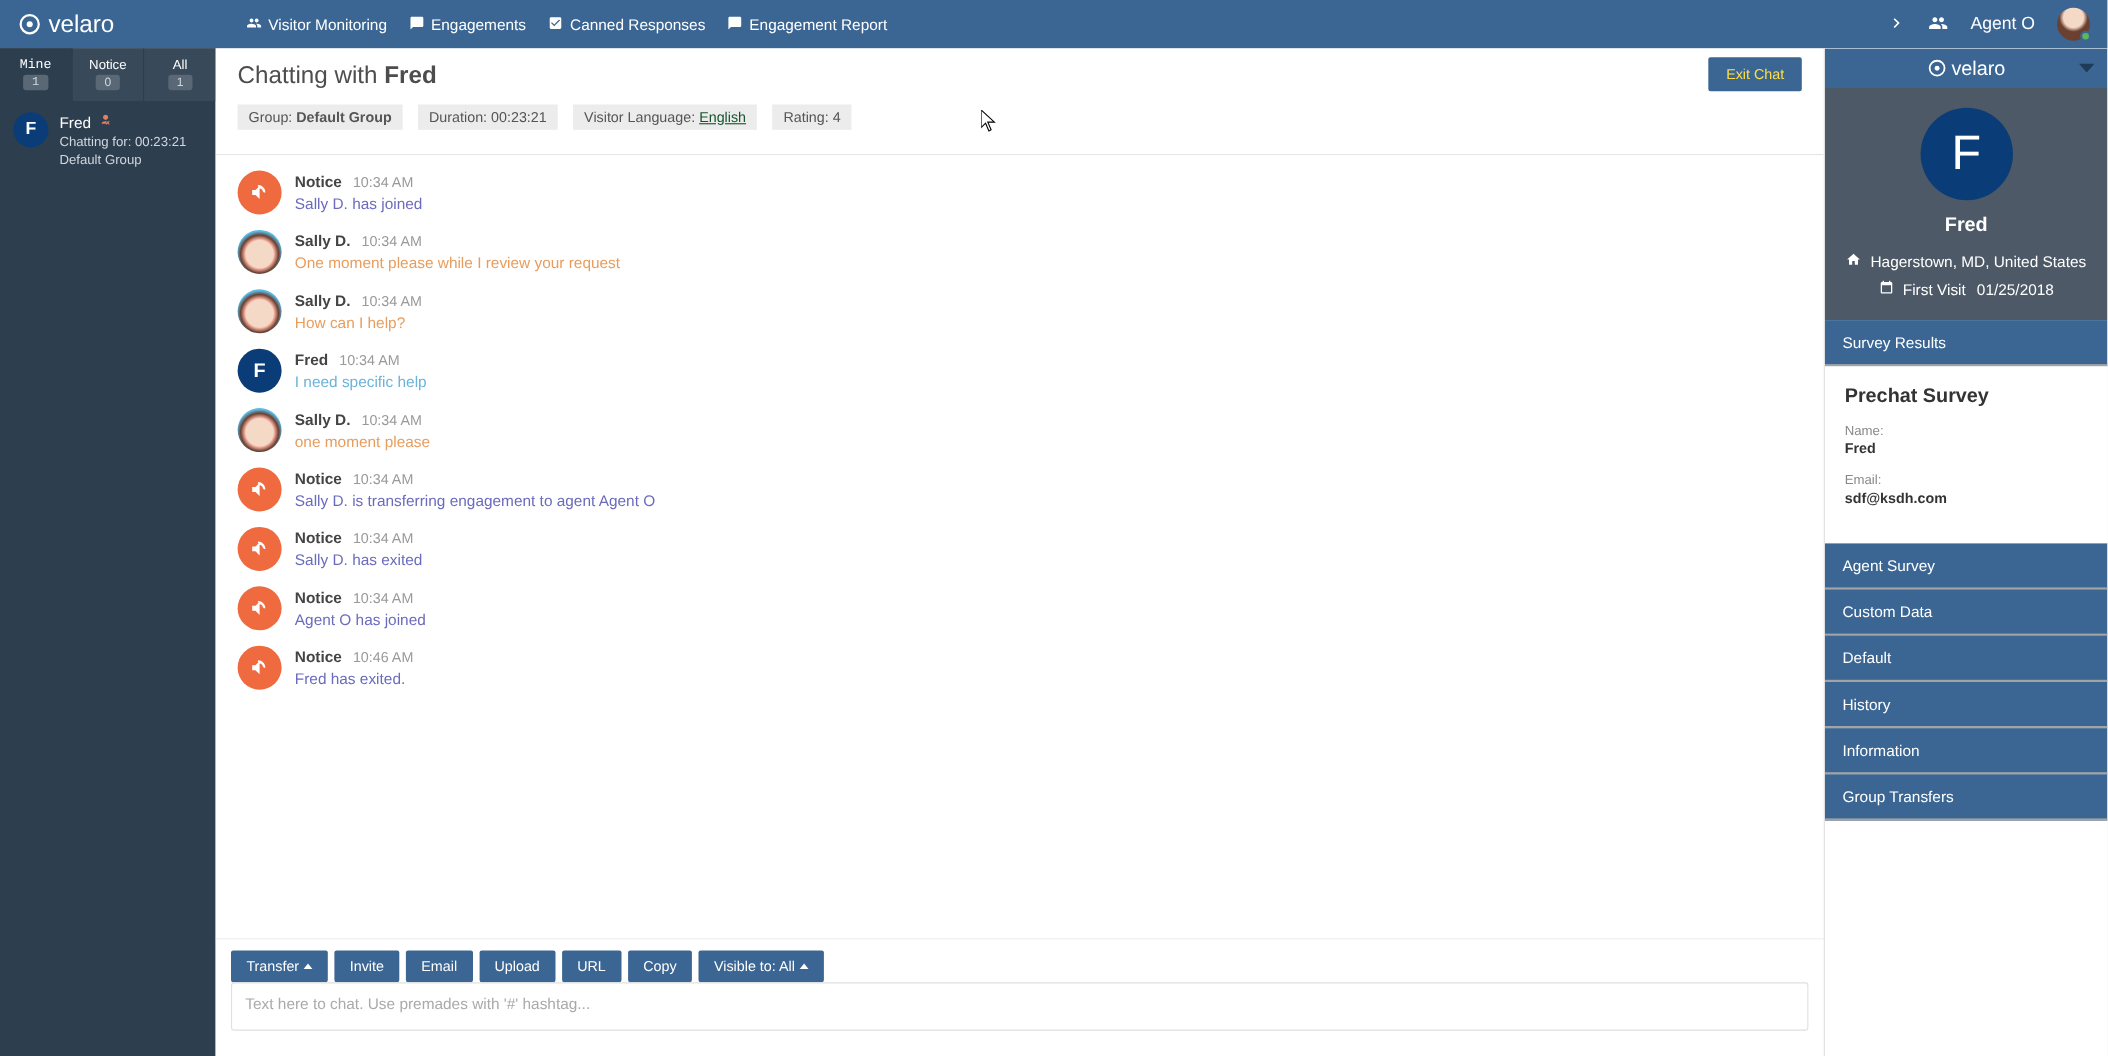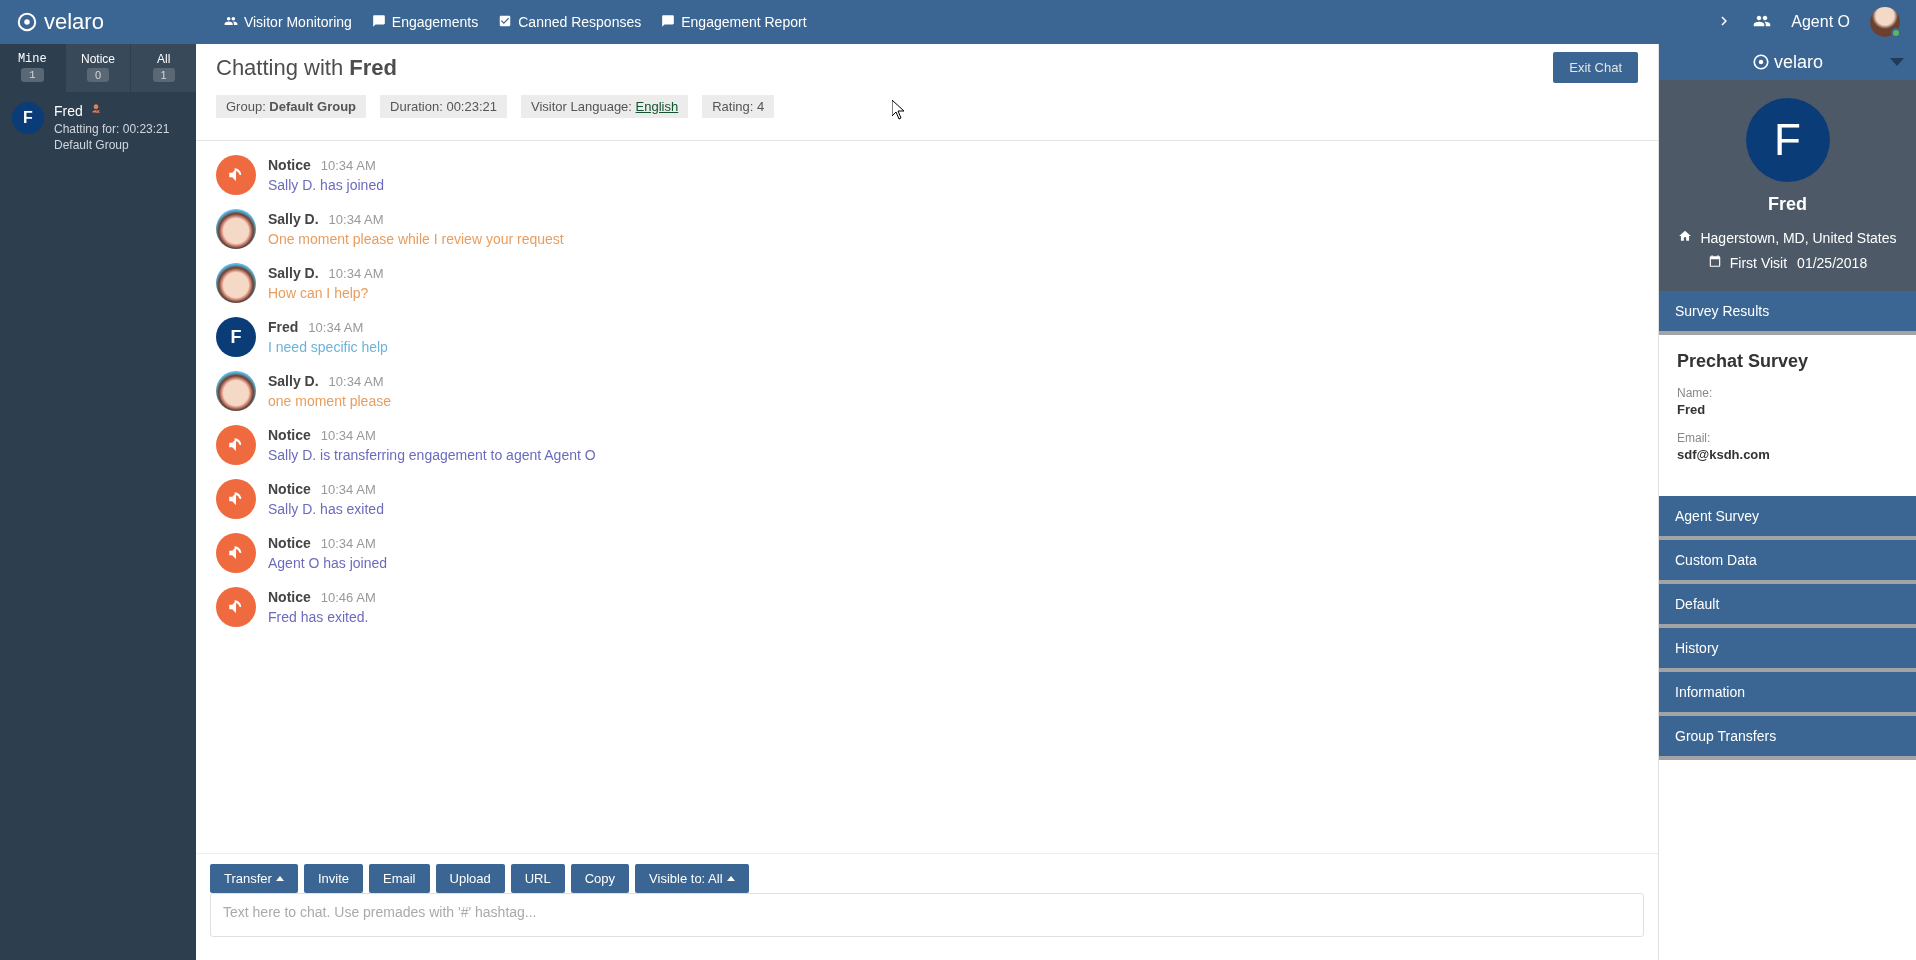--- a/index.html
+++ b/index.html
@@ -33,21 +33,21 @@
     .chat-avatar { width: 32px; height: 32px; border-radius: 50%; background: #0a3d78; color: #fff; display: flex; align-items: center; justify-content: center; font-size: 16px; font-weight: 600; flex-shrink: 0; }
     .chat-info { font-size: 12px; line-height: 1.35; color: #d0d6dd; }
     .chat-info-name { font-size: 14px; color: #fff; display: flex; align-items: center; gap: 6px; }
     .user-exit-icon { color: #e67e5d; }
     
     
     .chat-panel { flex: 1; background: #fff; display: flex; flex-direction: column; overflow: hidden; }
     .chat-header { padding: 8px 20px 10px; }
     .chat-title { font-size: 22px; font-weight: 400; color: #4d4d4d; display: flex; align-items: center; justify-content: space-between; }
     .chat-title strong { font-weight: 700; }
-    .exit-chat-btn { background: #3b6693; color: #e5e5e5; border: none; padding: 8px 16px; font-size: 13px; border-radius: 2px; cursor: pointer; }
+    .exit-chat-btn { background: #3b6693; color: #fde047; border: none; padding: 8px 16px; font-size: 13px; border-radius: 2px; cursor: pointer; }
     .chat-meta { display: flex; gap: 14px; margin-top: 12px; }
     .meta-chip { background: #ececec; color: #555; padding: 4px 10px; font-size: 13px; }
     .meta-chip b { font-weight: 600; }
     .meta-chip .link { color: #14532d; text-decoration: underline; }
     .chat-divider { border-top: 1px solid #e5e5e5; margin-top: 12px; }
     
     .chat-body { flex: 1; overflow-y: auto; padding: 14px 20px; }
     .msg-row { display: flex; gap: 12px; margin-bottom: 14px; }
     .msg-avatar { width: 40px; height: 40px; border-radius: 50%; flex-shrink: 0; display: flex; align-items: center; justify-content: center; color: #fff; }
     .msg-avatar.notice { background: #f06a3f; }
@@ -73,21 +73,21 @@
     .sidebar-right { width: 258px; background: #fff; display: flex; flex-direction: column; overflow-y: auto; border-left: 1px solid #e0e0e0; }
     .right-header { background: #3b6693; height: 36px; display: flex; align-items: center; justify-content: center; position: relative; }
     .right-header .logo { display: flex; align-items: center; color: #fff; font-size: 18px; font-weight: 300; }
     .right-header .tri { position: absolute; right: 12px; color: #1f3b57; }
     .right-header .tri-shape { width: 0; height: 0; border-left: 7px solid transparent; border-right: 7px solid transparent; border-top: 8px solid #1f3b57; }
     .visitor-card { background: #4d5966; color: #fff; padding: 18px 16px 20px; text-align: center; }
     .visitor-big-avatar { width: 84px; height: 84px; border-radius: 50%; background: #0a3d78; color: #fff; display: flex; align-items: center; justify-content: center; font-size: 44px; font-weight: 400; margin: 0 auto 12px; }
     .visitor-name { font-size: 18px; font-weight: 600; margin-bottom: 14px; }
     .visitor-meta { font-size: 14px; display: flex; align-items: center; justify-content: center; gap: 8px; margin-bottom: 8px; }
     .visitor-meta:last-child { margin-bottom: 0; }
-    .accordion-header { background: #3b6693; color: #fff; padding: 12px 16px; font-size: 14px; cursor: pointer; border-bottom: 4px solid #a3a3a3; }
+    .accordion-header { background: #3b6693; color: #fff; padding: 12px 16px; font-size: 14px; cursor: pointer; border-bottom: 2px solid #a3a3a3; }
     .accordion-body { padding: 16px 18px 20px; background: #fff; }
     .accordion-body h3 { font-size: 18px; font-weight: 600; color: #333; margin-bottom: 14px; }
     .field-label { font-size: 12px; color: #888; margin-bottom: 2px; }
     .field-value { font-size: 13px; font-weight: 600; color: #333; margin-bottom: 14px; }
     
     
     .fake-cursor { position: absolute; left: 892px; top: 100px; pointer-events: none; }
     .fake-cursor svg { width: 14px; height: 20px; }
     
     .icon-svg { width: 14px; height: 14px; fill: currentColor; }

